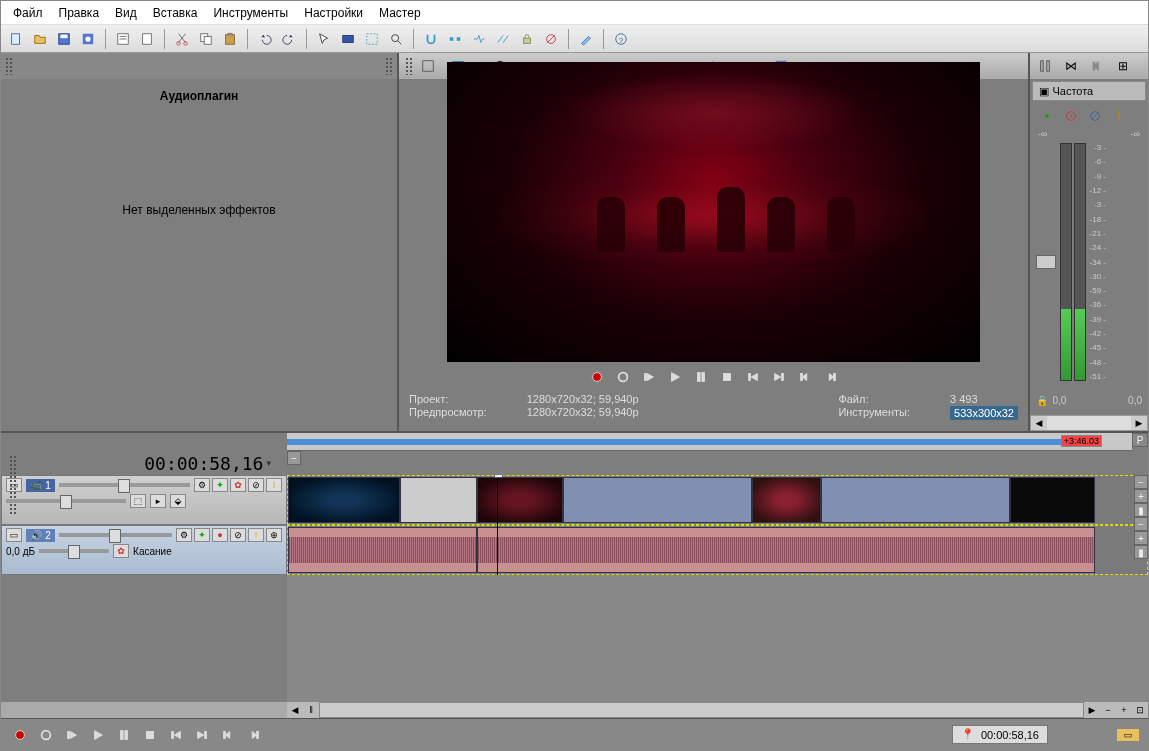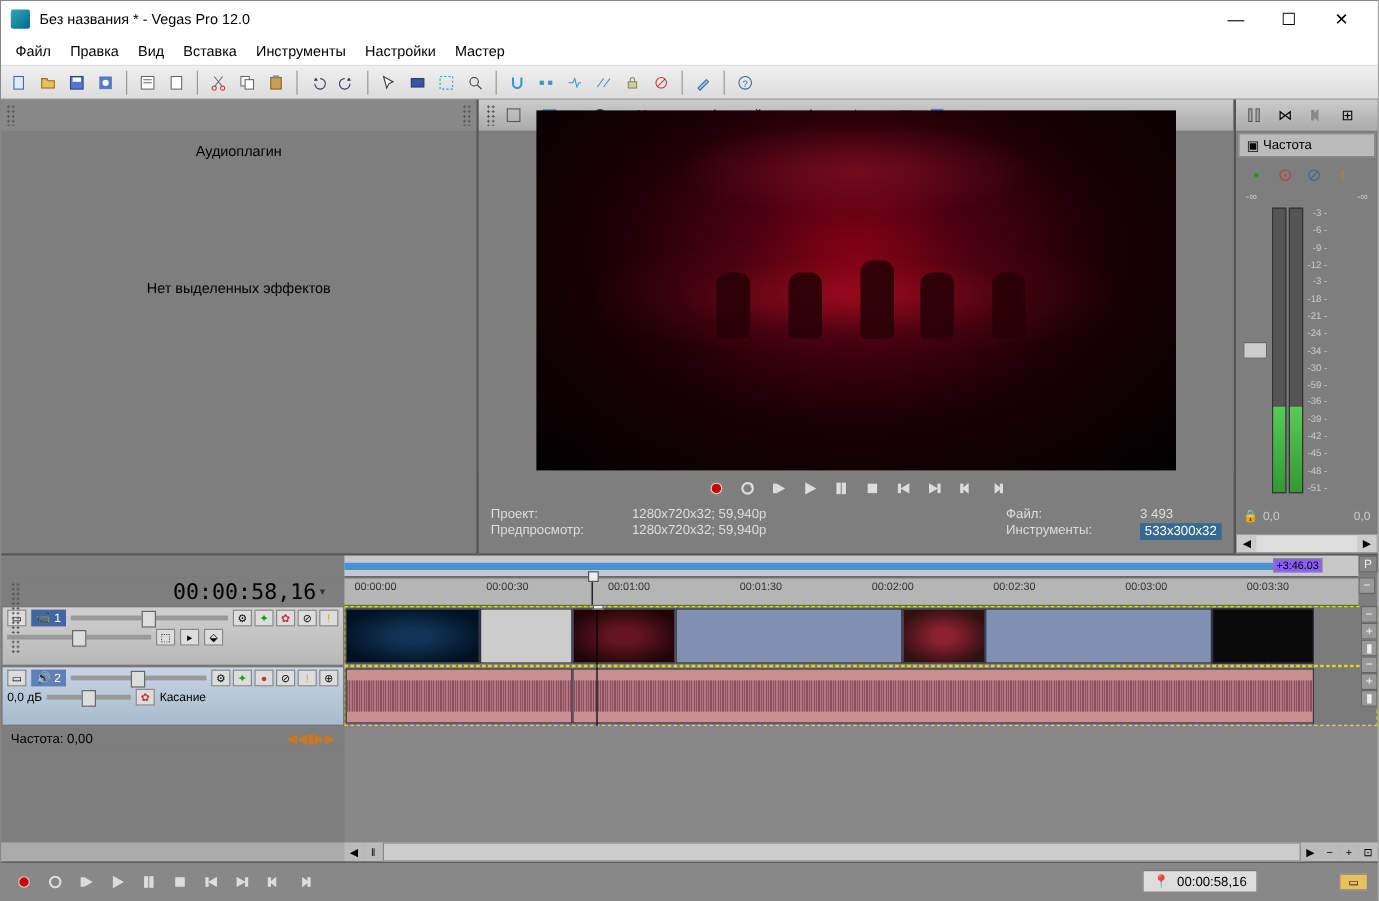--- a/index.html
+++ b/index.html
@@ -15,21 +15,21 @@
 .toolbar .sep { width: 1px; height: 20px; background: #999; margin: 0 4px; }
 .tb-btn { width: 22px; height: 22px; display: flex; align-items: center; justify-content: center; border: 1px solid transparent; font-size: 12px; }
 .tb-btn svg { width: 14px; height: 14px; }
 .main-area { flex: 1; background: #7e7e7e; display: flex; flex-direction: column; }
 .upper { height: 380px; display: flex; border-bottom: 2px solid #555; }
 .panel { background: #7e7e7e; display: flex; flex-direction: column; }
 .panel-left { width: 398px; border-right: 2px solid #555; }
 .panel-left .panel-tb { height: 26px; background: #888; display: flex; align-items: center; padding: 0 4px; }
 .grip { width: 8px; height: 60px; background-image: radial-gradient(#555 1px, transparent 1px); background-size: 4px 4px; }
 .panel-left .empty-area { flex: 1; display: flex; flex-direction: column; align-items: center; color: #000; }
-.panel-left .audio-title { font-weight: normal; margin-top: 10px; font-size: 12px; }
+.panel-left .audio-title { font-weight: bold; margin-top: 10px; font-size: 12px; }
 .panel-left .no-fx { margin-top: 100px; font-size: 12px; }
 .panel-preview { flex: 1; display: flex; flex-direction: column; }
 .preview-tb { height: 26px; background: linear-gradient(#ccc,#aaa); display: flex; align-items: center; padding: 0 6px; gap: 4px; font-size: 11px; }
 .preview-tb .quality { color: #000; padding: 2px 4px; }
 .preview-tb .drop { font-size: 8px; color: #333; }
 .video-area { flex: 1; background: #7e7e7e; display: flex; align-items: center; justify-content: center; position: relative; }
 .video-frame { width: 533px; height: 300px; background: radial-gradient(ellipse at 50% 40%, #8a0015 0%, #4a0010 25%, #1a0005 55%, #000 100%); position: relative; overflow: hidden; margin-top: -18px; }
 .video-frame::before { content: ""; position: absolute; top: 10px; left: 50%; transform: translateX(-50%); width: 300px; height: 80px; background: radial-gradient(ellipse, rgba(180,30,50,.4), transparent 70%); }
 .stage-fog { position: absolute; top: 110px; left: 50px; width: 430px; height: 90px; background: radial-gradient(ellipse, rgba(200,20,40,.5), rgba(100,10,20,.2) 50%, transparent 80%); filter: blur(4px); }
 .silh { position: absolute; bottom: 110px; width: 28px; height: 55px; background: rgba(40,0,5,.9); border-radius: 10px 10px 4px 4px; }
@@ -51,21 +51,21 @@
 .meter-fill { position: absolute; bottom: 0; width: 100%; height: 30%; background: linear-gradient(#5c5,#393); }
 .fader-box { width: 24px; display: flex; align-items: center; justify-content: center; }
 .fader-thumb { width: 20px; height: 14px; background: #ccc; border: 1px solid #666; }
 .master-bottom { height: 30px; display: flex; align-items: center; padding: 0 6px; gap: 4px; font-size: 10px; color: #ccc; }
 .scroll-h { height: 16px; background: #ddd; border: 1px solid #999; display: flex; }
 .scroll-h .arr { width: 16px; display: flex; align-items: center; justify-content: center; background: #ccc; font-size: 9px; }
 .timeline-ruler-row { height: 18px; display: flex; }
 .track-header-gap { width: 286px; background: #7e7e7e; }
 .timeline-ruler-top { flex: 1; background: #c8c8c8; position: relative; border-bottom: 1px solid #666; display: flex; align-items: center; }
 .marker-blue { position: absolute; top: 6px; left: 0; height: 6px; background: #4a90d9; }
-.marker-end { position: absolute; right: 30px; top: 2px; font-size: 9px; border: 1px solid #888; padding: 0 2px; background: #8b5cf6; }
+.marker-end { position: absolute; right: 30px; top: 2px; font-size: 9px; border: 1px solid #888; padding: 0 2px; background: #ef4444; }
 .tc-row { height: 24px; display: flex; }
 .tc-box { width: 286px; background: #7e7e7e; display: flex; align-items: center; justify-content: flex-end; padding-right: 16px; position: relative; }
 .tc-box .grip { position: absolute; left: 8px; top: 4px; }
 .tc-text { font-size: 18px; color: #000; font-family: monospace; }
 .ruler2 { flex: 1; background: #b5b5b5; border-top: 1px solid #666; border-bottom: 1px solid #666; position: relative; font-size: 9px; color: #333; }
 .ruler2 .tick { position: absolute; top: 2px; }
 .playhead { position: absolute; top: 0; bottom: 0; width: 1px; background: #000; }
 .playhead::before { content: ""; position: absolute; top: -6px; left: -3px; width: 7px; height: 7px; background: #eee; border: 1px solid #555; }
 .tracks-area { flex: 1; display: flex; overflow: hidden; }
 .track-headers { width: 286px; display: flex; flex-direction: column; background: #7e7e7e; }
@@ -104,27 +104,20 @@
 .scroll-row .scroll-track { flex: 1; background: #ccc; border: 1px solid #888; position: relative; }
 .scroll-row .arr2 { width: 16px; background: #bbb; display: flex; align-items: center; justify-content: center; font-size: 9px; }
 .small-square { width: 14px; height: 14px; border: 1px solid #666; background: #999; display: flex; align-items: center; justify-content: center; font-size: 10px; color: #eee; }
 .panel-side-btns { position: absolute; right: 0; top: 0; width: 14px; display: flex; flex-direction: column; }
 </style>
 </head>
 <body>
 
 <div class="window">
 
-  <div class="title-bar">
-    <div class="icon"></div>
-    <div class="title">Без названия * - Vegas Pro 12.0</div>
-    <div class="win-btn">—</div>
-    <div class="win-btn">☐</div>
-    <div class="win-btn">✕</div>
-  </div>
 
   <div class="menu-bar">
     <div class="menu-item">Файл</div>
     <div class="menu-item">Правка</div>
     <div class="menu-item">Вид</div>
     <div class="menu-item">Вставка</div>
     <div class="menu-item">Инструменты</div>
     <div class="menu-item">Настройки</div>
     <div class="menu-item">Мастер</div>
   </div>
@@ -530,31 +523,20 @@
       </div>
       <div style="width:16px;background:#888;display:flex;align-items:center;justify-content:center" class="small-square">P</div>
     </div>
 
     <div class="tc-row">
       <div class="tc-box">
         <div class="grip"></div>
         <span class="tc-text">00:00:58,16</span>
         <span style="font-size:9px;color:#333;margin-left:3px">▾</span>
       </div>
-      <div class="ruler2">
-        <span class="tick" style="left:1%">00:00:00</span>
-        <span class="tick" style="left:14%">00:00:30</span>
-        <span class="tick" style="left:26%">00:01:00</span>
-        <span class="tick" style="left:39%">00:01:30</span>
-        <span class="tick" style="left:52%">00:02:00</span>
-        <span class="tick" style="left:64%">00:02:30</span>
-        <span class="tick" style="left:77%">00:03:00</span>
-        <span class="tick" style="left:89%">00:03:30</span>
-        <div class="playhead" style="left:24.4%"></div>
-      </div>
       <div style="width:16px;display:flex;flex-direction:column">
         <div class="small-square">−</div>
       </div>
     </div>
 
     <div class="tracks-area">
       <div class="track-headers">
         <div class="track-hdr">
           <div class="row1">
             <div class="mini-btn">▭</div>
@@ -589,25 +571,20 @@
               <div class="mini-btn">⊕</div>
             </div>
           </div>
           <div class="row2">
             <span>0,0 дБ</span>
             <div class="slider-mini" style="max-width:70px"></div>
             <div class="mini-btn" style="color:#c33">✿</div>
             <span>Касание</span>
           </div>
         </div>
-        <div class="freq-row">
-          <span>Частота: 0,00</span>
-          <span style="flex:1"></span>
-          <span class="freq-arrows">◀◀▮▶▶</span>
-        </div>
       </div>
 
       <div class="timeline-tracks">
         <div class="track-lane video">
           <div class="clip vid thumb1" style="left:0;width:13%"></div>
           <div class="clip vid thumb2" style="left:13%;width:9%"></div>
           <div class="clip vid thumb3" style="left:22%;width:10%"></div>
           <div class="clip vid" style="left:32%;width:22%"></div>
           <div class="clip vid thumb4" style="left:54%;width:8%"></div>
           <div class="clip vid" style="left:62%;width:22%"></div>

